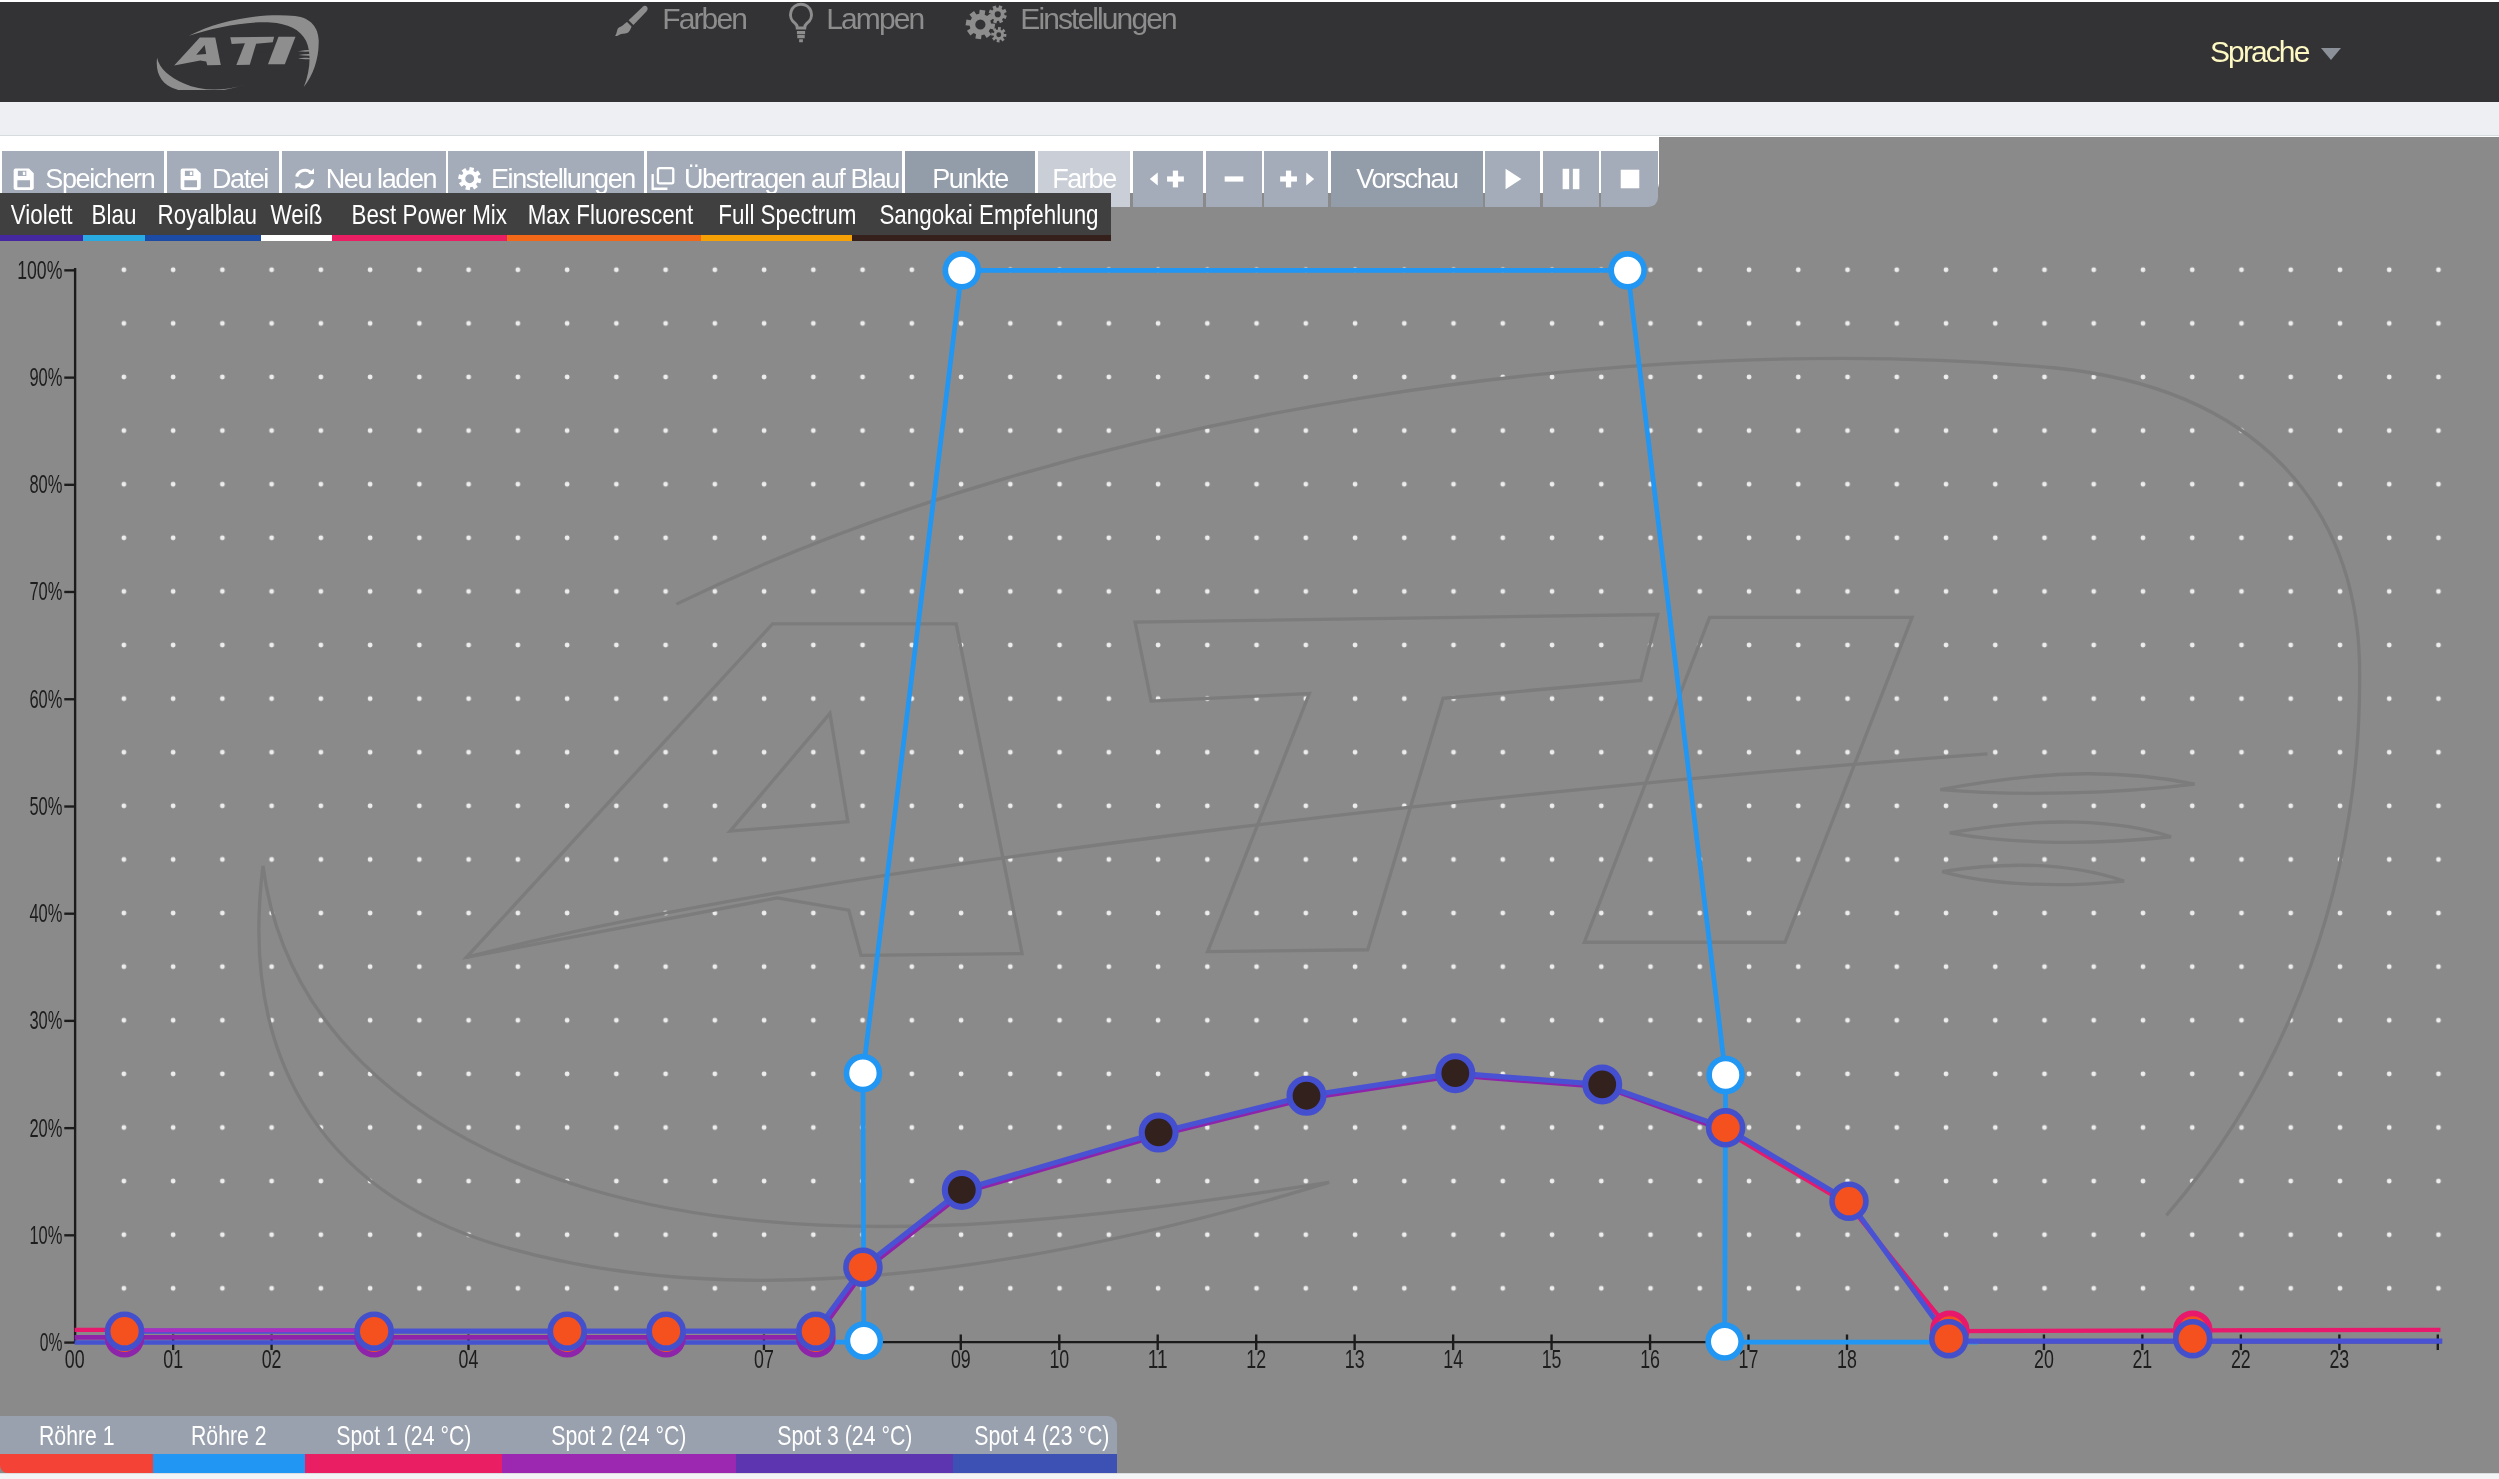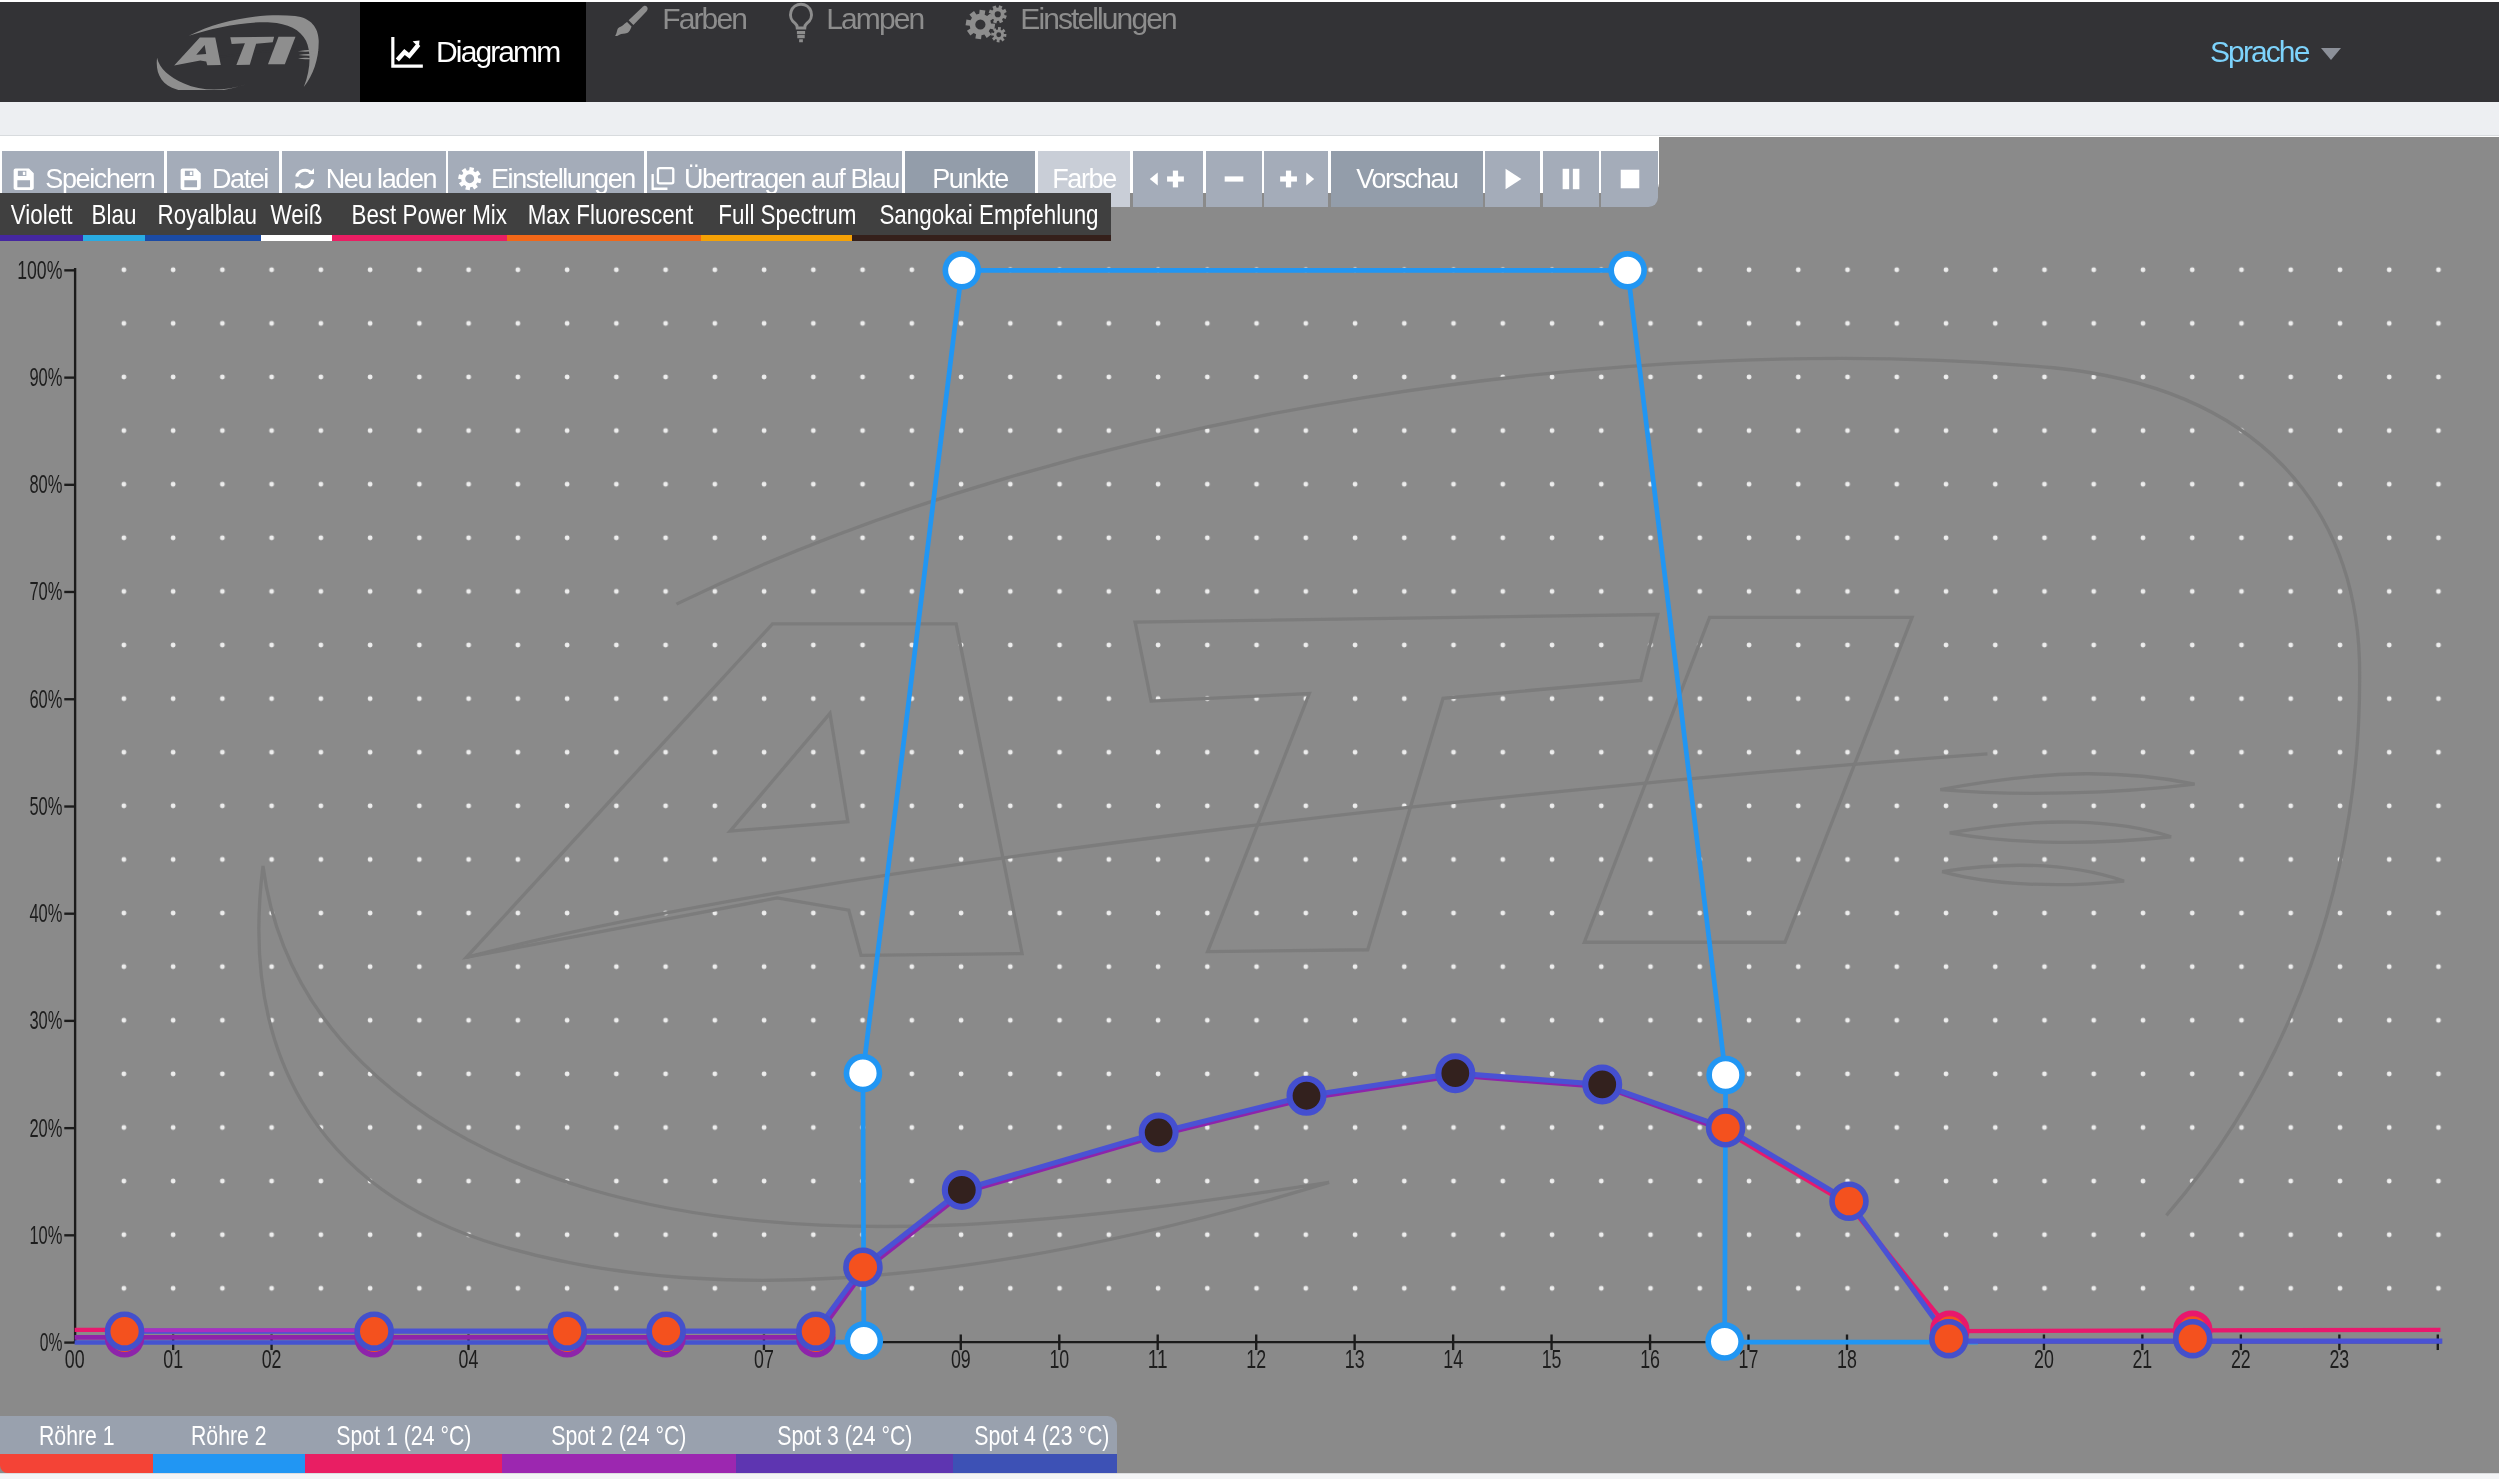--- a/index.html
+++ b/index.html
@@ -1,20 +1,20 @@
 <!DOCTYPE html>
 <html style="font-size:15px"><head>
 <meta charset="utf-8">
 <style>
 html,body{margin:0;padding:0}
 body{width:2500px;height:1480px;position:relative;background:#fff;font-family:"Liberation Sans",sans-serif;overflow:hidden}
 .nav{position:absolute;left:0;top:1.9px;width:2500px;height:100px;background:#333336}
 .navtab{position:absolute;left:360px;top:0;width:226px;height:100px;background:#000;display:flex;align-items:center;justify-content:center;gap:9.4px;color:#fff;font-size:30px;letter-spacing:-1.9px}
 .nitem{position:absolute;top:0;height:100px;display:flex;align-items:flex-start;gap:11.3px;color:#8d8d8d;font-size:30px;letter-spacing:-1.9px}
-.sprache{position:absolute;left:2210px;top:0;height:100px;display:flex;align-items:center;gap:12.2px;color:#7dd3fc;font-size:30px;letter-spacing:-1.9px}
+.sprache{position:absolute;left:2210px;top:0;height:100px;display:flex;align-items:center;gap:12.2px;color:#fef9c3;font-size:30px;letter-spacing:-1.9px}
 .caret{width:0;height:0;border-left:10.4px solid transparent;border-right:10.4px solid transparent;border-top:12.2px solid #8c9099;margin-top:3.8px}
 .strip{position:absolute;left:0;top:102px;width:2500px;height:33px;background:#edeff2;border-bottom:1.9px solid #d8dbde}
 .content{position:absolute;left:0;top:137px;width:2500px;height:1343px;background:#8a8a8a}
 .toolbar{position:absolute;left:0;top:0;width:1659px;height:56px;background:#fff;border-bottom-right-radius:9.4px}
 .tb{position:absolute;top:14px;height:56px;background:#a4acb9;color:#fff;font-size:27px;display:flex;align-items:center;justify-content:center;gap:8.5px;letter-spacing:-1.4px;white-space:nowrap}
 .tb svg{flex:0 0 auto}
 .cond{display:inline-block;white-space:nowrap}
 .tab .cond{transform:scaleX(.8);transform-origin:50% 50%}
 .btab .cond{transform:scaleX(.76);transform-origin:50% 50%}
 .tbd{background:#939daa}
@@ -40,28 +40,20 @@
 <path d="M495,1016 C900,910 1700,830 2110,800" stroke="#333336" fill="none" stroke-width="22"></path>
 <g fill="#8e8e8e">
 <path d="M820,662 L1015,662 L1085,1012 L914,1014 L901,966 L825,953 L495,1016 Z M881,757 L900,872 L775,882 Z" fill-rule="evenodd"></path>
 <path d="M1205,660 L1760,652 L1742,722 L1532,741 L1452,1008 L1282,1010 L1390,736 L1222,744 Z"></path>
 <path d="M1815,655 L2030,655 L1895,1000 L1682,1000 Z"></path>
 <path d="M2060,838 C2180,815 2260,818 2330,832 C2250,842 2140,845 2060,838 Z"></path>
 <path d="M2070,884 C2170,866 2250,870 2305,888 C2230,896 2140,897 2070,884 Z"></path>
 <path d="M2062,925 C2140,913 2205,918 2255,935 C2190,942 2115,940 2062,925 Z"></path>
 </g>
 </svg>
-<div class="navtab">
-<svg width="40" height="40" viewBox="0 0 24 24" fill="none" stroke="#fff" stroke-width="1.9">
-        <path d="M3.5 3v17.5H21.5"></path>
-        <path d="M6.2 16.8l4.3-4.8 2.9 2.3 5.6-6.8" stroke-width="2.6"></path>
-        <path d="M15.4 5.6l4.1-.5-.4 4.2z" fill="#fff" stroke="none"></path>
-      </svg>
-<span class="cond">Diagramm</span>
-</div>
 <div class="nitem" style="left:610px">
 <svg width="41" height="41" viewBox="0 0 24 24" fill="#8d8d8d">
         <path d="M21.5 2.6c.9.9.6 2-.2 2.9l-7.6 8-2.8-2.8 8-7.7c.8-.8 1.8-1.2 2.6-.4zM10 11.7l2.6 2.6s-.8 3.1-2.6 3.9c-1.4.6-3.2.2-4.5.9-.9.5-1.7 1-2.5.6.9-1 .9-2.2 1.3-3.4.6-1.9 2.2-1.6 3.3-2.7.9-.9 2.4-1.9 2.4-1.9z"></path>
       </svg>
 <span class="cond">Farben</span>
 </div>
 <div class="nitem" style="left:787px">
 <svg width="28" height="41" viewBox="0 0 14 22" fill="none" stroke="#8d8d8d" stroke-width="1.6">
         <path d="M7 1.2a5.6 5.6 0 0 1 3.2 10.2c-.9.7-1.2 1.5-1.2 2.6H5c0-1.1-.3-1.9-1.2-2.6A5.6 5.6 0 0 1 7 1.2z"></path>
         <path d="M4.8 16.4h4.4M5 18.6h4M6 20.8h2" stroke-width="1.7" stroke="#8d8d8d" fill="none"></path>

